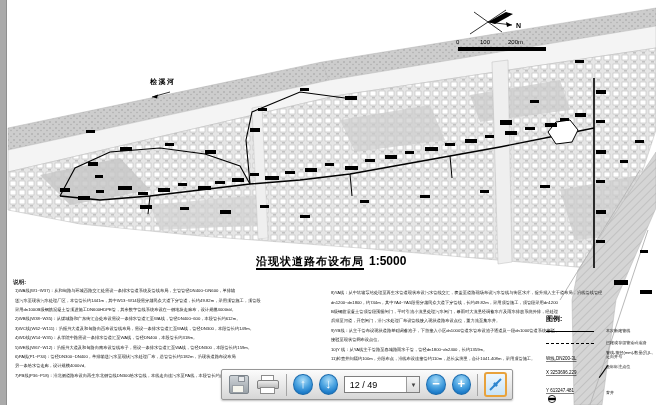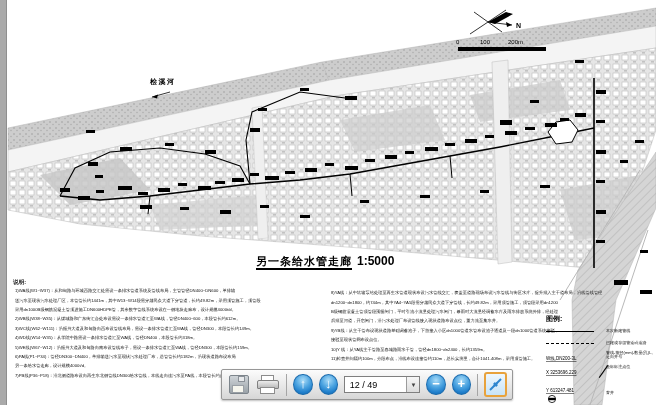--- a/index.html
+++ b/index.html
@@ -233,21 +233,21 @@
     <g>
       <text x="150" y="84" font-size="7" font-weight="bold" fill="#000" letter-spacing="1.5">桧溪河</text>
       <line x1="170" y1="92" x2="152" y2="97" stroke="#000" stroke-width="0.8"></line>
       <polygon points="152,97 158,94.5 157,98.5" fill="#000"></polygon>
     </g>
   </svg>
 
   <div class="edge-strip"></div>
 
   <div class="plan-title">
-    <span class="t-main">另一条给水管走廊</span><span class="t-scale">1:5000</span>
+    <span class="t-main">沿现状道路布设布局</span><span class="t-scale">1:5000</span>
   </div>
 
   <div class="tinybox" style="left:13px; top:278px; width:316px;">
     <div class="inner notes-head">说明:</div>
   </div>
   <div class="tinybox" style="left:15px; top:286px; width:316px;">
     <div class="inner" id="notes-left">
         <div class="note-line">1)WA线(W1~W37)：从和甸路与环城西路交汇处需设一条排水管道系统及管线布局，主管管径DN400~DN600，单排输</div>
         <div class="note-line">送污水至现状污水处理厂区，本管管长约1441m，其中W13~W14段需穿越民众大道下穿管道，长约49.82m，采用顶管施工，顶管段</div>
         <div class="note-line">采用dn1000B级钢筋混凝土管顶进施工DN600HDPE管，其余数字管线系统布设在一侧地块走廊布，设计规模4000t/d。</div>

